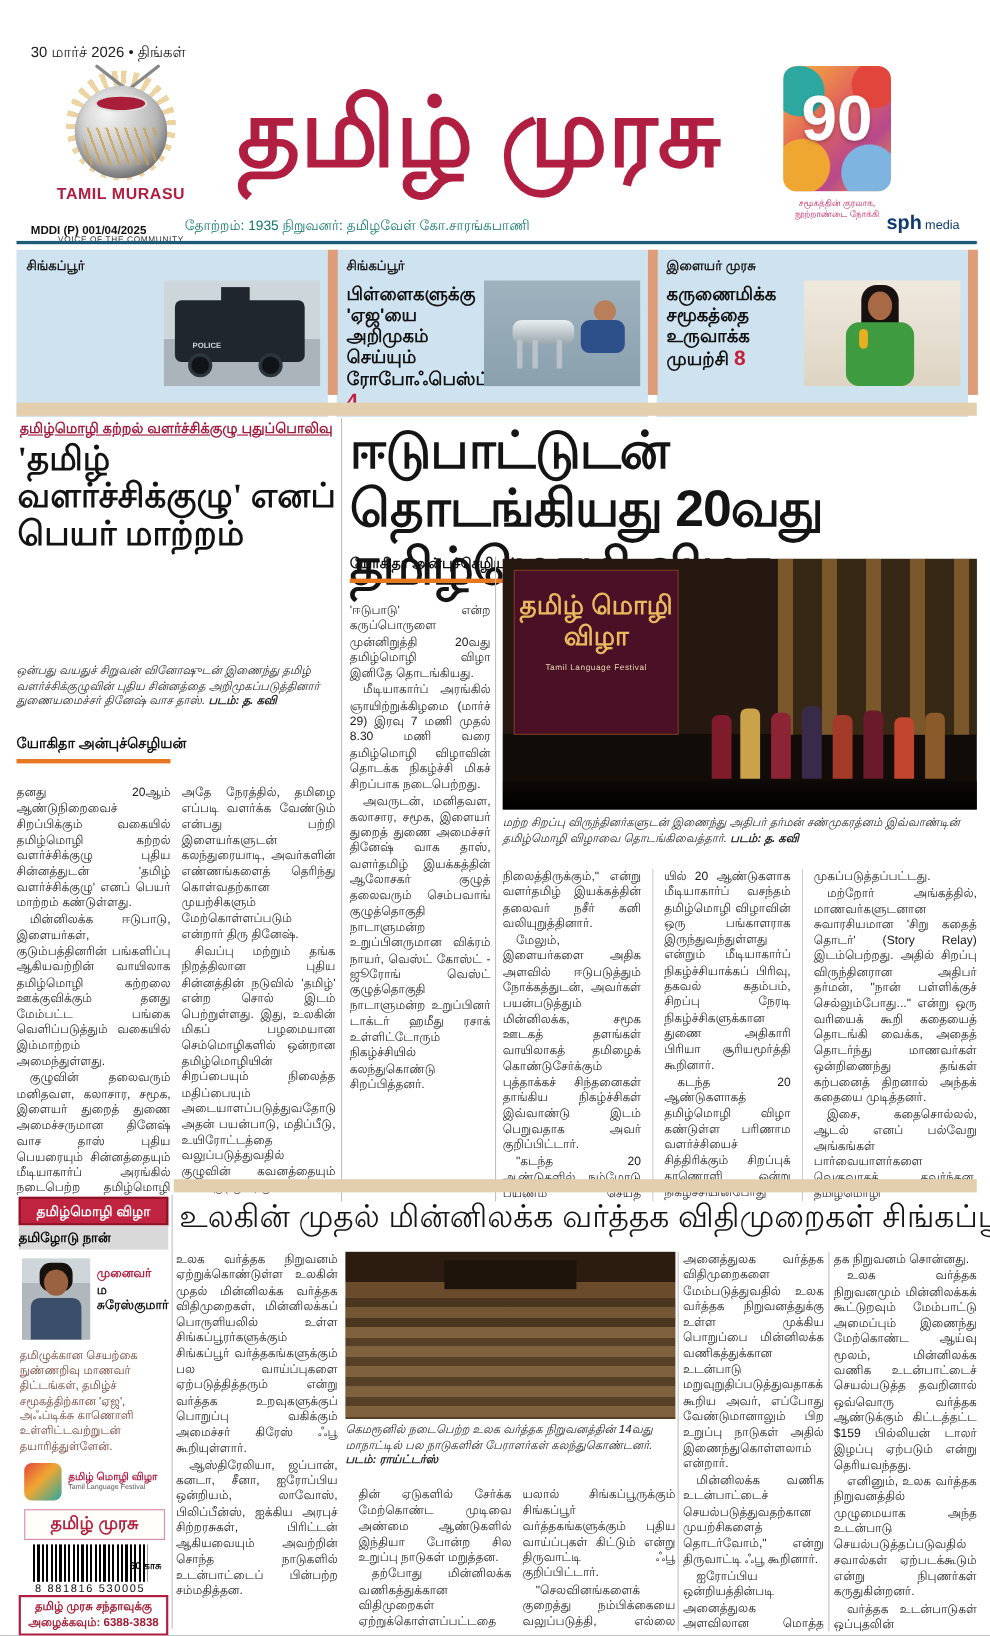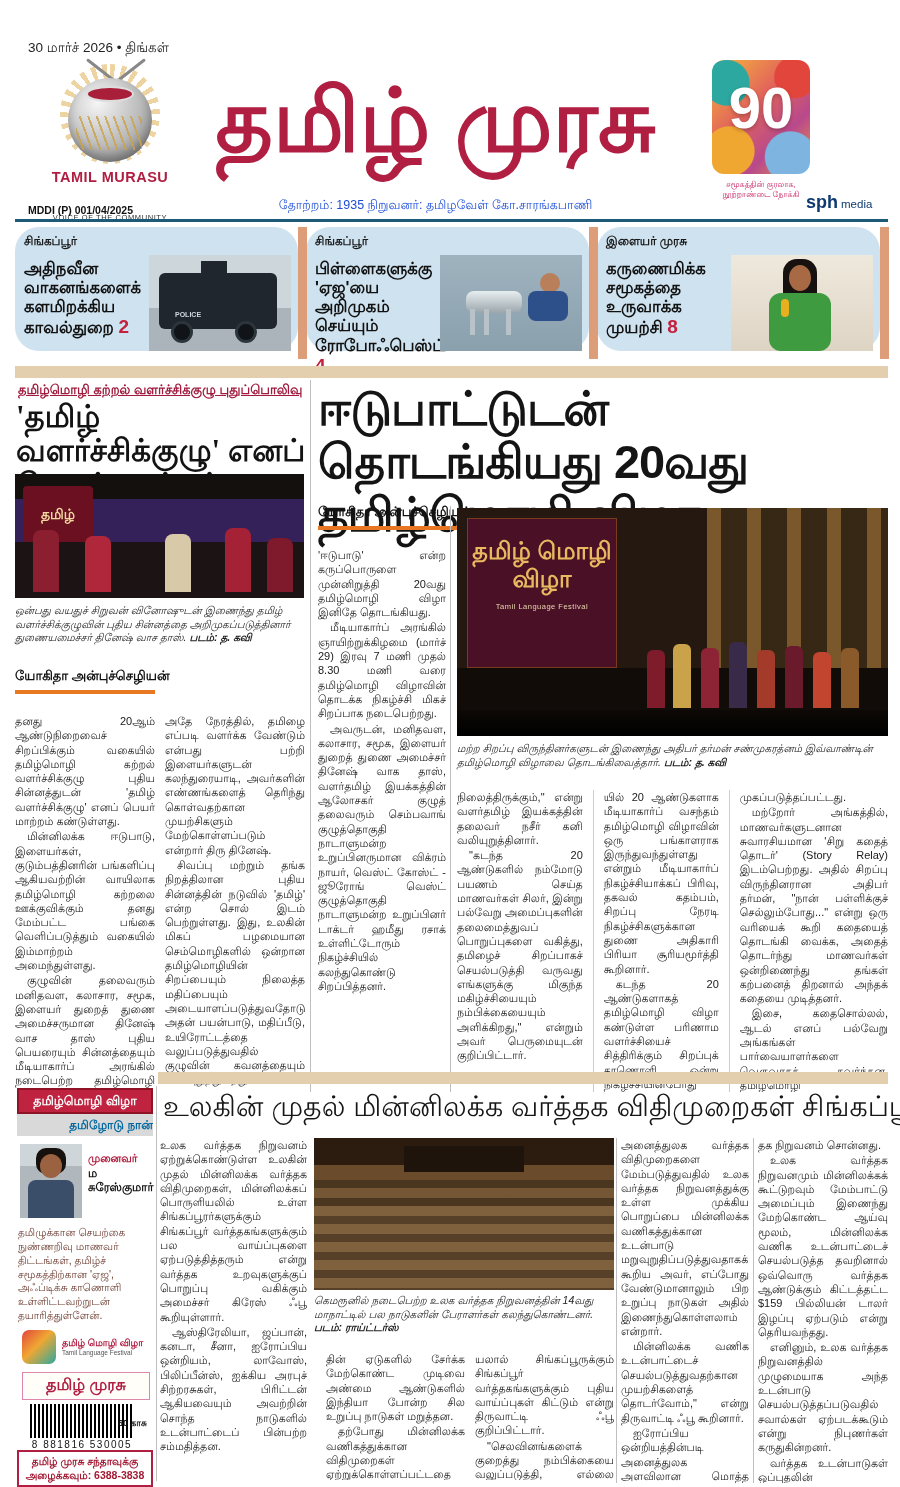--- a/index.html
+++ b/index.html
@@ -24,37 +24,37 @@
   .stick1 { left:30px; top:8px; transform:rotate(38deg); }
   .stick2 { left:52px; top:8px; transform:rotate(-38deg); }
   .zig { position:absolute; left:24px; top:52px; width:66px; height:34px;
     background:repeating-linear-gradient(70deg, transparent 0 6px, #caa24a 6px 8px); opacity:.8; }
   .logo-text { left:24px; top:170px; width:172px; text-align:center; line-height:1.1; }
   .logo-text .l1 { color:#b01e41; font-weight:bold; font-size:14.5px; letter-spacing:.5px; }
   .logo-text .l2 { color:#333; font-size:7.5px; letter-spacing:.6px;margin-top:28px; }
   .mddi { left:28px; top:204px; font-size:10.5px; font-weight:bold; color:#111; }
   .masthead { left:168px; top:46px; width:535px; height:150px; text-align:center;
     font-size:88px; font-weight:bold; color:#b01e41; line-height:150px; white-space:nowrap; }
-  .founded { left:168px; top:198px; width:535px; text-align:center; font-size:12.5px; color:#1d4ed8; }
+  .founded { left:168px; top:198px; width:535px; font-size:12.5px; color:#0f766e; }
   .logo90 { left:712px; top:60px; width:98px; height:114px; border-radius:12px; overflow:hidden;
     background:
       radial-gradient(circle at 15% 20%, #2ca8a0 0 18%, transparent 19%),
       radial-gradient(circle at 85% 15%, #e2453c 0 16%, transparent 17%),
       radial-gradient(circle at 80% 85%, #7db5e0 0 20%, transparent 21%),
       radial-gradient(circle at 18% 80%, #f0a732 0 20%, transparent 21%),
       linear-gradient(135deg, #f6b83c, #e2655a 40%, #b8498c 70%, #e89c3f); }
   .logo90 .n90 { position:absolute; left:0; top:14px; width:100%; text-align:center;
     font-size:58px; font-weight:bold; color:#fff; text-shadow:0 2px 4px rgba(0,0,0,.25); }
   .anniv { left:694px; top:180px; width:134px; text-align:center; color:#c2185b;
     font-size:8px; line-height:1.25; }
   .sph { left:806px; top:192px; font-size:18px; font-weight:bold; color:#0f3a70; }
   .sph .media { font-size:11.5px; font-weight:normal; margin-left:3px; }
   .hdr-rule { left:15px; top:219px; width:873px; height:3px; background:#1d5a78; }
   
-  .teaser { top:227px; height:124px; width:283px; background:#cfe2ef; padding:7px 9px;border-radius:24px; }
+  .teaser { top:227px; height:152px; width:283px; background:#cfe2ef; padding:7px 9px; }
   .t1 { left:15px; } .t2 { left:306px; } .t3 { left:597px; }
   .vbar { top:227px; width:9px; height:132px; background:#dd9d78; }
   .vb1 { left:298px; } .vb2 { left:589px; } .vb3 { left:880px; }
   .t-kicker { font-size:12px; font-weight:bold; color:#1a1a1a; }
   .t-head { margin-top:10px; width:128px; font-size:16.5px; font-weight:bold; line-height:1.16; color:#111; }
   .t-page { color:#c41f3e; font-size:19px; }
   .t-img { position:absolute; right:7px; top:28px; width:142px; height:96px; overflow:hidden; }
   .band { height:12px; background:#e3cfae; }
   .band1 { left:15px; top:366px; width:873px; }
   .band2 { left:158px; top:1072px; width:730px; }
@@ -144,21 +144,21 @@
   .b-minis .col { width:139px; height:128px; }
   .b-col3 { left:621px; top:1138px; width:128px; height:345px; }
   .b-col4 { left:758px; top:1138px; width:130px; height:345px; }
   .vl-b1 { left:616px; top:1138px; height:345px; }
   .vl-b2 { left:753px; top:1138px; height:345px; }
   
   .sb-red { left:17px; top:1088px; width:136px; height:26px; background:#bf2340;
     border:2px solid #8f1226; color:#fff; font-weight:bold; font-size:12.5px;
     text-align:center; line-height:22px; }
   .sb-gray { left:17px; top:1114px; width:136px; height:22px; background:#d9d9d9;
-    color:#0369a1; font-weight:bold; font-size:12px; text-align:right; line-height:22px; }
+    color:#000000; font-weight:bold; font-size:12px; text-align:left; line-height:22px; }
   .sb-photo { left:20px; top:1144px; width:62px; height:74px; overflow:hidden;
     background:linear-gradient(#cfd6da 0 30%, #b0b8bd 30%); }
   .sb-hair { position:absolute; left:16px; top:4px; width:30px; height:26px; border-radius:10px; background:#17110e; }
   .sb-face { position:absolute; left:20px; top:10px; width:22px; height:24px; border-radius:50%; background:#9a6240; }
   .sb-shirt { position:absolute; left:8px; top:36px; width:46px; height:38px; border-radius:8px 8px 0 0; background:#3a4e6a; }
   .sb-name { left:88px; top:1152px; width:66px; line-height:1.25; }
   .sb-name .t { color:#b01e41; font-weight:bold; font-size:11px; }
   .sb-name .n { color:#111; font-weight:bold; font-size:11.5px; }
   .sb-para { left:18px; top:1226px; width:134px; font-size:10.5px; line-height:1.32;
     color:#6b3a2e; text-align:left; }
@@ -208,24 +208,20 @@
     <span>சமூகத்தின் குரலாக,</span><br>
     <span>நூற்றாண்டை நோக்கி</span>
   </div>
   <div class="abs sph">
     <span>sph</span><span class="media">media</span>
   </div>
   <div class="abs hdr-rule"></div>
 
   <div class="abs teaser t1">
     <div class="t-kicker">சிங்கப்பூர்</div>
-    <div class="t-head">
-      <span>அதிநவீன வாகனங்களைக் களமிறக்கிய காவல்துறை</span>
-      <span class="t-page">2</span>
-    </div>
     <div class="t-img ph-police">
       <div class="pol-turret"></div>
       <div class="pol-body">
         <div class="pol-label">POLICE</div>
       </div>
       <div class="pol-wheel" style="left:22px;"></div>
       <div class="pol-wheel" style="left:86px;"></div>
     </div>
   </div>
   <div class="abs teaser t2">
@@ -258,28 +254,20 @@
       <div class="spk-mic"></div>
     </div>
   </div>
   <div class="abs vbar vb1"></div>
   <div class="abs vbar vb2"></div>
   <div class="abs vbar vb3"></div>
   <div class="abs band band1"></div>
 
   <div class="abs l-kicker">தமிழ்மொழி கற்றல் வளர்ச்சிக்குழு புதுப்பொலிவு</div>
   <div class="abs l-head">'தமிழ் வளர்ச்சிக்குழு' எனப் பெயர் மாற்றம்</div>
-  <div class="abs l-photo">
-    <div class="l-screen">தமிழ்</div>
-    <div class="l-fig l-f1"></div>
-    <div class="l-fig l-f2"></div>
-    <div class="l-fig l-f3"></div>
-    <div class="l-fig l-f4"></div>
-    <div class="l-fig l-f5"></div>
-  </div>
   <div class="abs caption l-cap">
     <span>ஒன்பது வயதுச் சிறுவன் வினோஷுடன் இணைந்து தமிழ் வளர்ச்சிக்குழுவின் புதிய சின்னத்தை அறிமுகப்படுத்தினார் துணையமைச்சர் தினேஷ் வாச தாஸ். </span><span class="credit">படம்: த. கவி</span>
   </div>
   <div class="abs byline l-byline">யோகிதா அன்புச்செழியன்</div>
   <div class="abs byrule l-byrule"></div>
   <div class="abs cols l-cols">
     <div class="col">
         <p>தனது 20ஆம் ஆண்டுநிறைவைச் சிறப்பிக்கும் வகையில் தமிழ்மொழி கற்றல் வளர்ச்சிக்குழு புதிய சின்னத்துடன் 'தமிழ் வளர்ச்சிக்குழு' எனப் பெயர் மாற்றம் கண்டுள்ளது.</p>
         <p>மின்னிலக்க ஈடுபாடு, இளையர்கள், குடும்பத்தினரின் பங்களிப்பு ஆகியவற்றின் வாயிலாக தமிழ்மொழி கற்றலை ஊக்குவிக்கும் தனது மேம்பட்ட பங்கை வெளிப்படுத்தும் வகையில் இம்மாற்றம் அமைந்துள்ளது.</p>
         <p>குழுவின் தலைவரும் மனிதவள, கலாசார, சமூக, இளையர் துறைத் துணை அமைச்சருமான தினேஷ் வாச தாஸ் புதிய பெயரையும் சின்னத்தையும் மீடியாகார்ப் அரங்கில் நடைபெற்ற தமிழ்மொழி விழாவின் தொடக்க நிகழ்ச்சியில் வெளியிட்டார்.</p>
@@ -319,20 +307,21 @@
     </div>
     <div class="m-stagefloor"></div>
   </div>
   <div class="abs caption m-cap">
     <span>மற்ற சிறப்பு விருந்தினர்களுடன் இணைந்து அதிபர் தர்மன் சண்முகரத்னம் இவ்வாண்டின் தமிழ்மொழி விழாவை தொடங்கிவைத்தார். </span><span class="credit">படம்: த. கவி</span>
   </div>
 
   <div class="abs cols m-cols">
     <div class="col m-c2">
         <p>நிலைத்திருக்கும்," என்று வளர்தமிழ் இயக்கத்தின் தலைவர் நசீர் கனி வலியுறுத்தினார்.</p>
+        <p>மேலும், இளையர்களை அதிக அளவில் ஈடுபடுத்தும் நோக்கத்துடன், அவர்கள் பயன்படுத்தும் மின்னிலக்க, சமூக ஊடகத் தளங்கள் வாயிலாகத் தமிழைக் கொண்டுசேர்க்கும் புத்தாக்கச் சிந்தனைகள் தாங்கிய நிகழ்ச்சிகள் இவ்வாண்டு இடம் பெறுவதாக அவர் குறிப்பிட்டார்.</p>
         <p>"கடந்த 20 ஆண்டுகளில் நம்மோடு பயணம் செய்த மாணவர்கள் சிலர், இன்று பல்வேறு அமைப்புகளின் தலைமைத்துவப் பொறுப்புகளை வகித்து, தமிழைச் சிறப்பாகச் செயல்படுத்தி வருவது எங்களுக்கு மிகுந்த மகிழ்ச்சியையும் நம்பிக்கையையும் அளிக்கிறது," என்றும் அவர் பெருமையுடன் குறிப்பிட்டார்.</p>
       </div>
     <div class="col m-c3">
         <p>யில் 20 ஆண்டுகளாக மீடியாகார்ப் வசந்தம் தமிழ்மொழி விழாவின் ஒரு பங்காளராக இருந்துவந்துள்ளது என்றும் மீடியாகார்ப் நிகழ்ச்சியாக்கப் பிரிவு, தகவல் கதம்பம், சிறப்பு நேரடி நிகழ்ச்சிகளுக்கான துணை அதிகாரி பிரியா சூரியமூர்த்தி கூறினார்.</p>
         <p>கடந்த 20 ஆண்டுகளாகத் தமிழ்மொழி விழா கண்டுள்ள பரிணாம வளர்ச்சியைச் சித்திரிக்கும் சிறப்புக் காணொளி ஒன்று நிகழ்ச்சியின்போது திரையிடப்பட்டது.</p>
       </div>
     <div class="col m-c4">
       <div>
           <p>முகப்படுத்தப்பட்டது.</p>
           <p>மற்றோர் அங்கத்தில், மாணவர்களுடனான சுவாரசியமான 'சிறு கதைத் தொடர்' (Story Relay) இடம்பெற்றது. அதில் சிறப்பு விருந்தினரான அதிபர் தர்மன், "நான் பள்ளிக்குச் செல்லும்போது..." என்று ஒரு வரியைக் கூறி கதையைத் தொடங்கி வைக்க, அதைத் தொடர்ந்து மாணவர்கள் ஒன்றிணைந்து தங்கள் கற்பனைத் திறனால் அந்தக் கதையை முடித்தனர்.</p>

